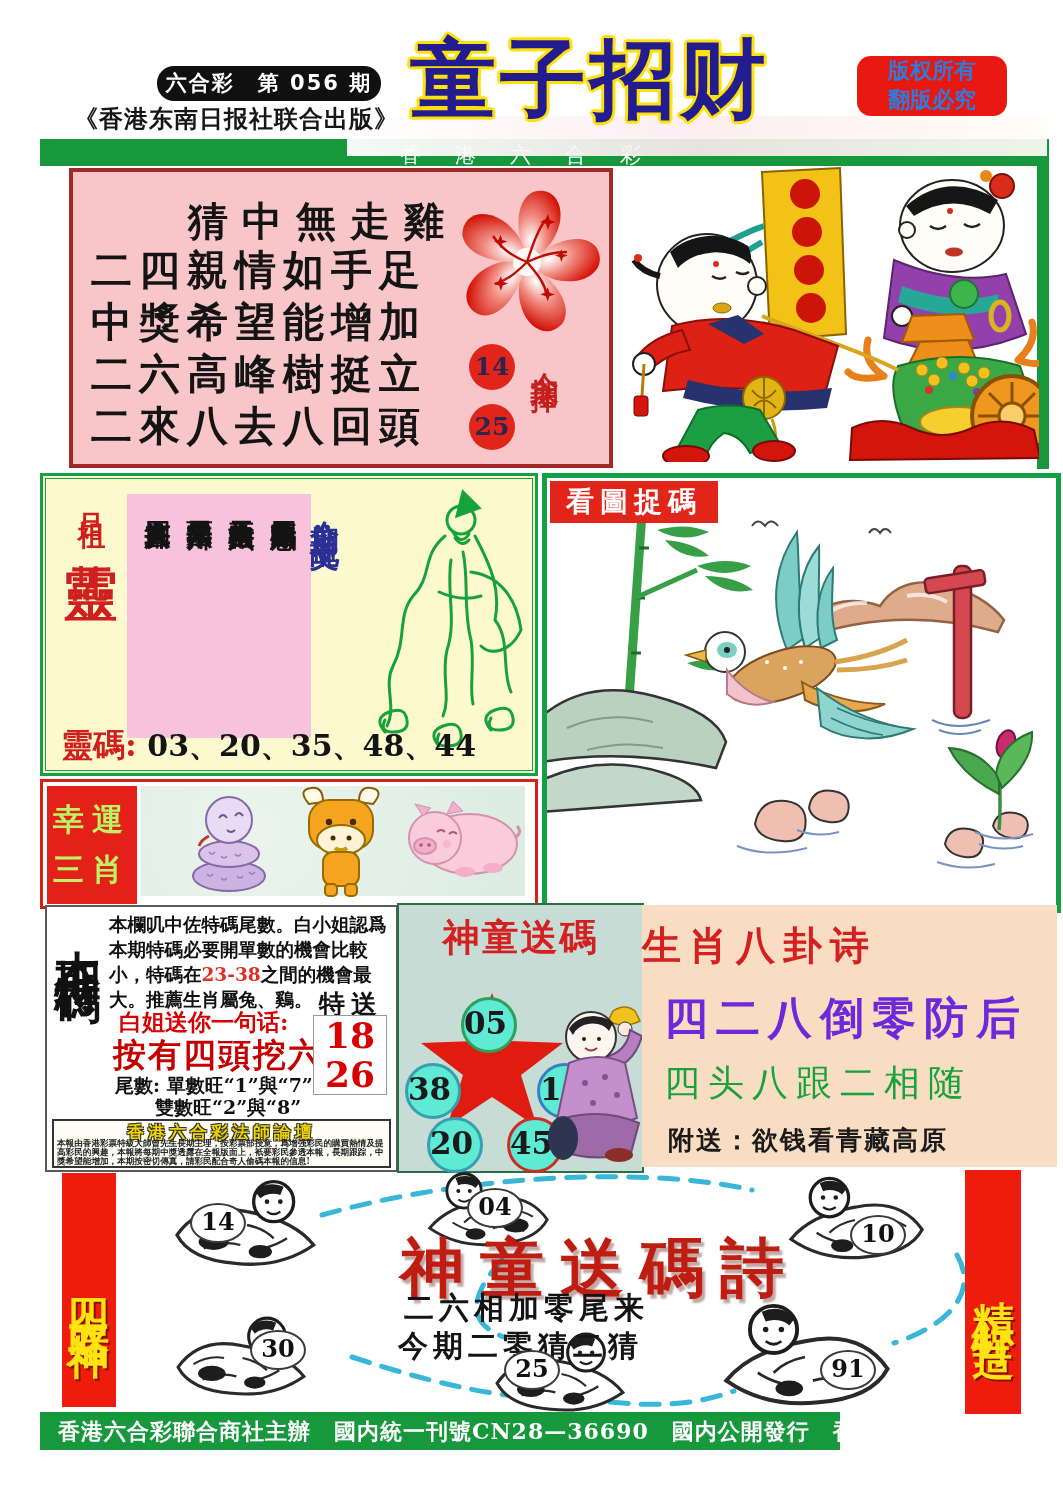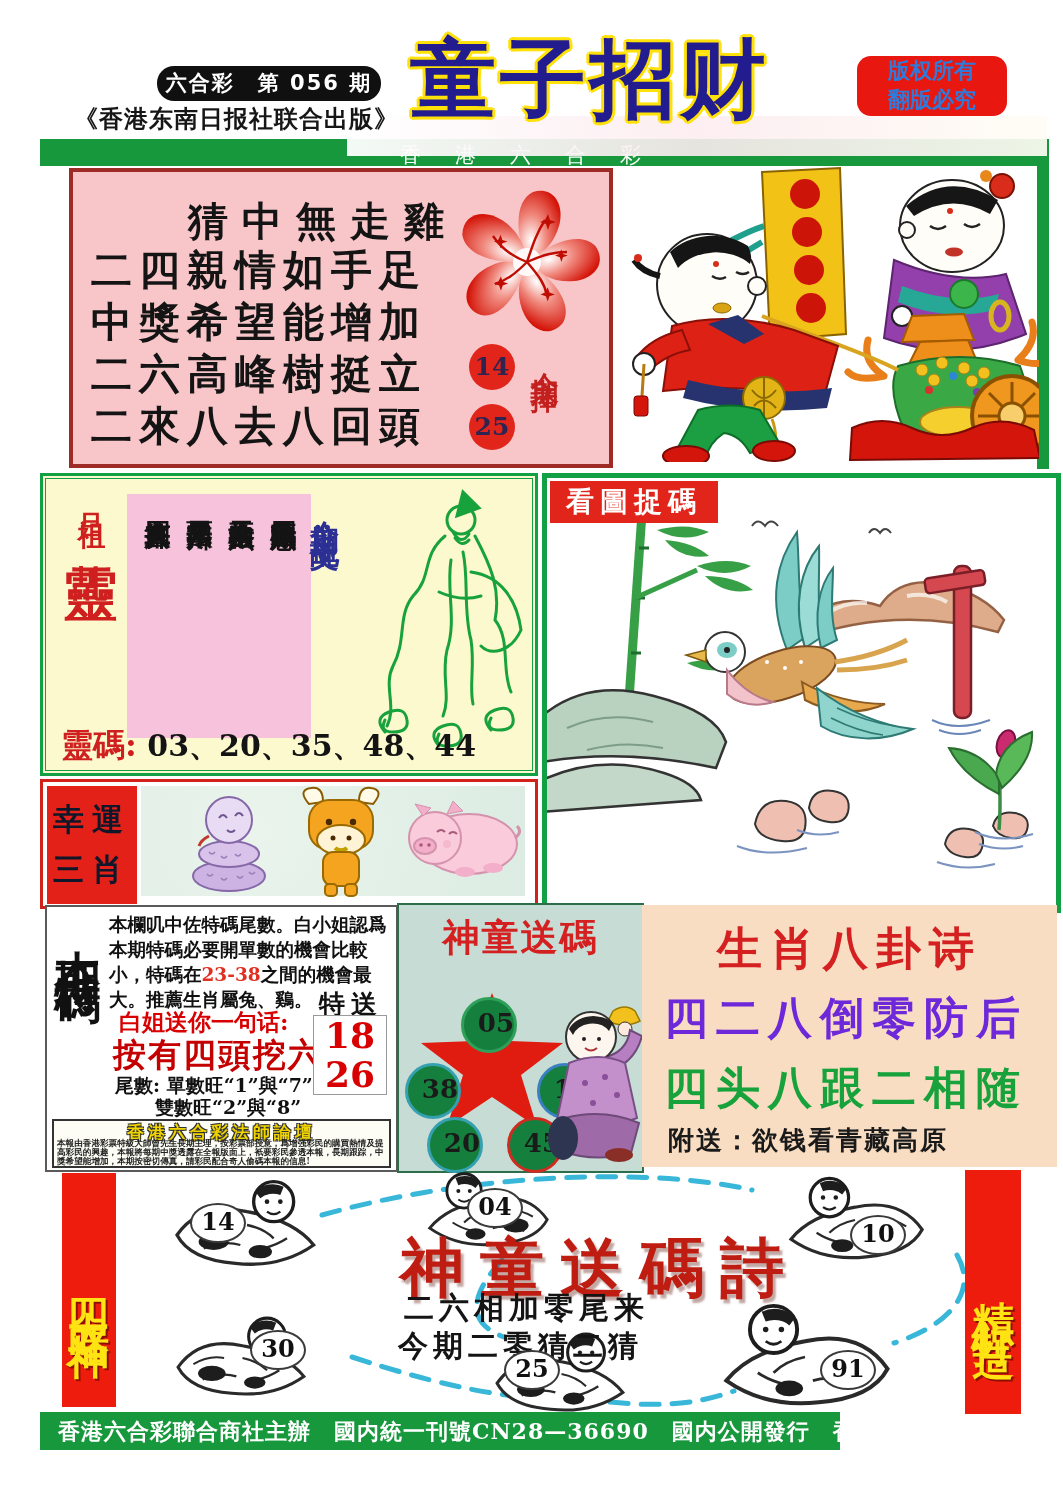--- a/index.html
+++ b/index.html
@@ -54,21 +54,21 @@
     line-height:42px;font-family:"DejaVu Serif",serif;}
   .luzu-blue{left:262px;top:22px;writing-mode:vertical-rl;font-size:29px;font-weight:bold;color:#2c2f93;
     font-family:"DejaVu Serif",serif;letter-spacing:4px;}
   .luzu-deity{left:308px;top:4px;}
   .luzu-code{left:18px;top:248px;font-size:30px;font-weight:bold;font-family:"DejaVu Serif",serif;}
   .luzu-code .red{color:#cf1f1f;font-size:32px;}
   .luzu-code .vals{color:#141414;}
 
   
   .lucky-box{left:28px;top:779px;width:492px;height:124px;border:3px solid #d02218;background:#fff;padding:0;}
-  .lucky-label{left:4px;top:4px;width:90px;height:110px;background:#e32119;color:#0f172a;
+  .lucky-label{left:4px;top:4px;width:90px;height:110px;background:#e32119;color:#bef264;
     font-size:31px;font-weight:bold;text-align:center;line-height:50px;padding-top:8px;
     font-family:"DejaVu Serif",serif;letter-spacing:8px;}
   .lucky-body{left:98px;top:4px;width:384px;height:110px;
     background:radial-gradient(circle at 30% 40%,#eaf4ec,#dcece2);}
 
   
   .pic-box{left:530px;top:473px;width:509px;height:430px;border:5px solid #12a045;background:#fff;}
   .pic-label{left:3px;top:3px;width:168px;height:42px;background:#e2251b;color:#fff;font-size:28px;
     font-weight:bold;text-align:center;line-height:42px;letter-spacing:6px;z-index:2;
     font-family:"DejaVu Serif",serif;}
@@ -96,35 +96,35 @@
     color:#f0d400;letter-spacing:4px;font-family:"DejaVu Serif",serif;
     text-shadow:1px 1px 0 #333,-1px -1px 0 #333,1px -1px 0 #333,-1px 1px 0 #333;}
   .forum-body{position:absolute;left:3px;top:18px;width:328px;font-size:8.6px;line-height:9.2px;
     color:#222;font-weight:bold;font-family:"DejaVu Serif",serif;}
 
   
   .star-box{left:385px;top:903px;width:243px;height:266px;background:#c6dcd5;border:2px solid #2c6e49;}
   .star-title{left:0;top:8px;width:100%;text-align:center;font-size:37px;font-weight:bold;color:#d42020;
     letter-spacing:2px;font-family:"DejaVu Serif",serif;}
   .star-svg{left:8px;top:58px;}
-  .scirc{width:50px;height:50px;border-radius:50%;background:#15803d;text-align:right;line-height:46px;
-    font-size:26px;color:#1a1a1a;font-weight:bold;font-family:"DejaVu Serif",serif;}
+  .scirc{width:50px;height:50px;border-radius:50%;background:#5eead4;text-align:left;line-height:46px;
+    font-size:31px;color:#1a1a1a;font-weight:bold;font-family:"DejaVu Serif",serif;}
   .c05{left:62px;top:92px;border:3px solid #2fa05a;}
   .c38{left:6px;top:158px;border:3px solid #35a0b0;}
   .c14{left:138px;top:158px;border:3px solid #3a7fc1;}
   .c20{left:28px;top:212px;border:3px solid #35a0b0;}
   .c45{left:108px;top:212px;border:3px solid #cf2b20;}
   .star-kid{left:148px;top:98px;}
 
   
   .zodiac-box{left:630px;top:905px;width:415px;height:262px;background:#f8ddc2;}
-  .zodiac-title{left:0;top:14px;width:100%;text-align:center;font-size:45px;font-weight:bold;color:#d42020;
+  .zodiac-title{left:0;top:14px;width:100%;text-align:left;font-size:39px;font-weight:bold;color:#d42020;
     letter-spacing:8px;}
   .zodiac-l1{left:22px;top:84px;font-size:44px;font-weight:bold;color:#6d28d9;letter-spacing:8px;}
-  .zodiac-l2{left:22px;top:154px;font-size:44px;font-weight:bold;color:#17a23c;letter-spacing:8px;text-align:right;}
+  .zodiac-l2{left:22px;top:154px;font-size:36px;font-weight:normal;color:#17a23c;letter-spacing:8px;text-align:right;}
   .zodiac-bonus{left:26px;top:218px;font-size:26px;font-weight:bold;color:#1a1a1a;letter-spacing:2px;}
 
   
   .banner{background:#ee1c0c;color:#ffe312;writing-mode:vertical-rl;text-align:center;
     font-size:42px;font-weight:bold;letter-spacing:12px;font-family:"DejaVu Serif",serif;
     text-shadow:2px 2px 0 #8a0f05;z-index:2;}
   .banner-left{left:50px;top:1173px;width:54px;height:234px;}
   .banner-right{left:953px;top:1170px;width:56px;height:244px;}
   .dash-svg{left:40px;top:1165px;z-index:1;}
   .fig{z-index:3;}

